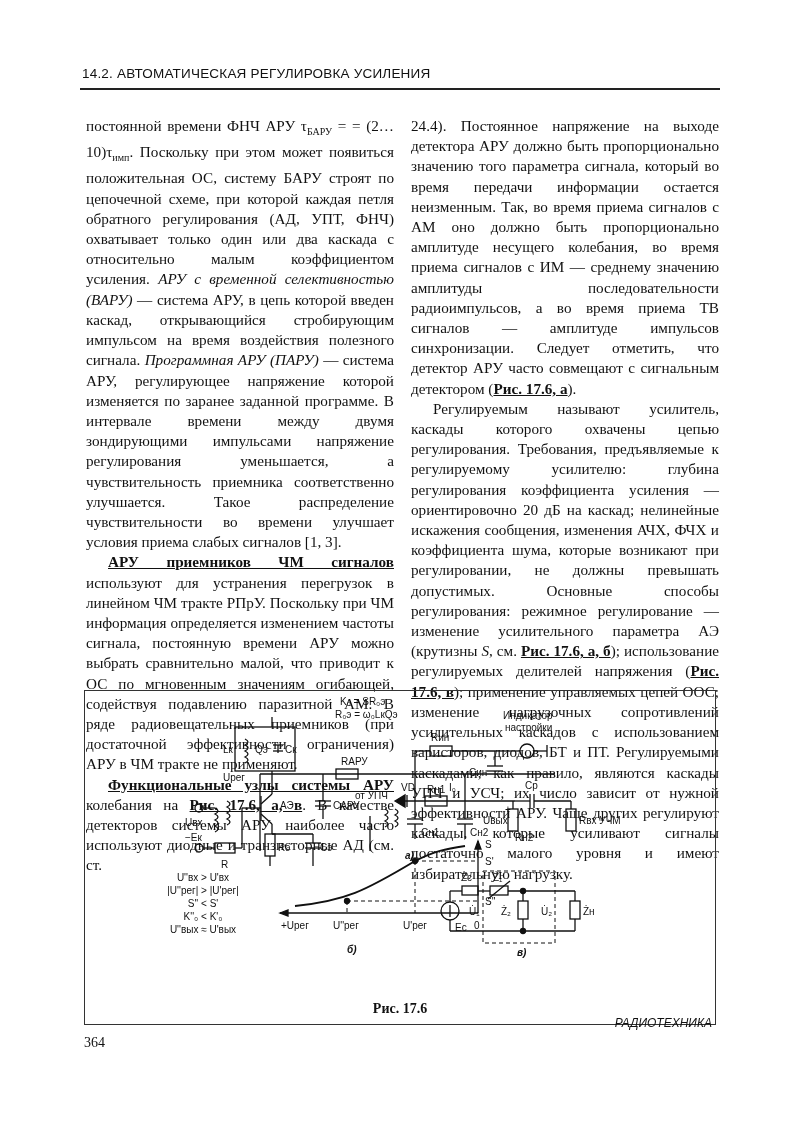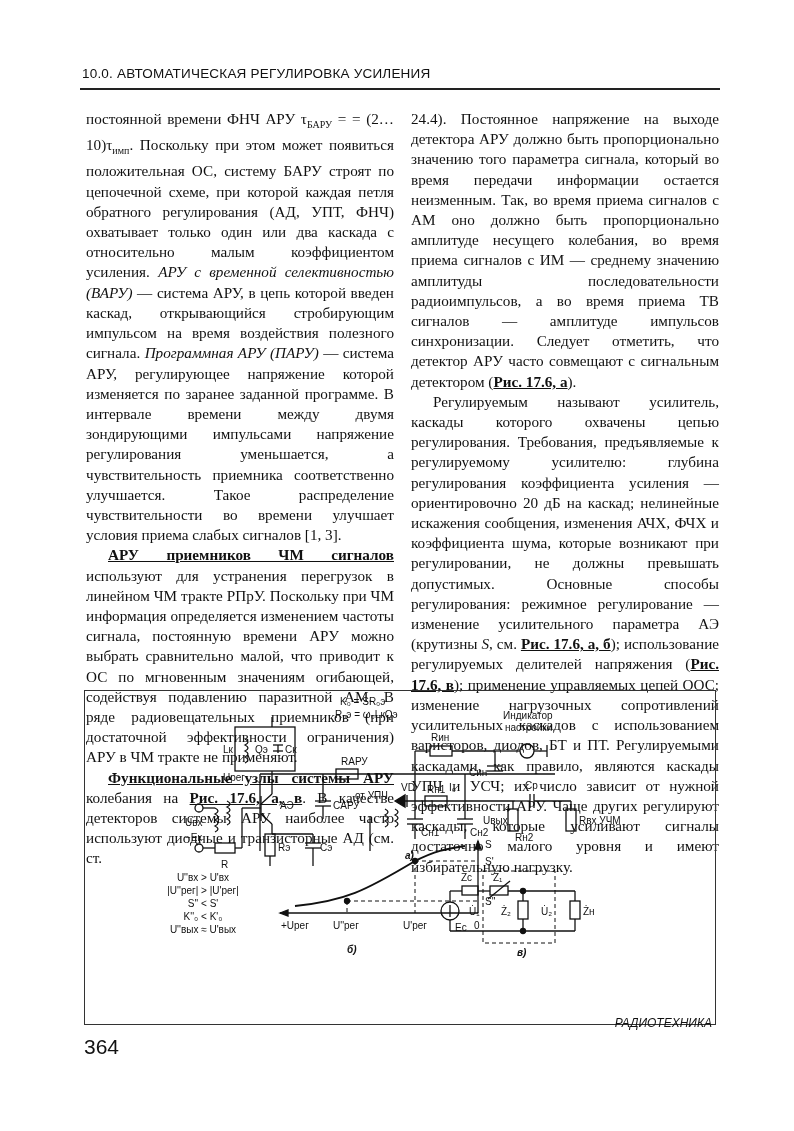--- a/index.html
+++ b/index.html
@@ -1,36 +1,36 @@
 <!DOCTYPE html>
 <html><head>
 <meta charset="utf-8">
 <style>
   html, body { margin: 0; padding: 0; background: #ffffff; }
   body { width: 794px; height: 1131px; position: relative; overflow: hidden; color: #111; }
   .header { position: absolute; left: 80px; top: 62px; width: 640px; height: 26px; border-bottom: 2.5px solid #222; }
   .header span { font-family: "Liberation Sans", sans-serif; font-size: 13.5px; letter-spacing: 0.2px; position: absolute; left: 2px; top: 4px; }
-  .col { position: absolute; top: 109px; width: 308px; font-family: "Liberation Serif", serif; font-size: 15.2px; line-height: 20.2px; text-align: justify; }
+  .col { position: absolute; top: 116px; width: 308px; font-family: "Liberation Serif", serif; font-size: 15.2px; line-height: 20.2px; text-align: justify; }
   .col-left { left: 86px; }
   .col-right { left: 411px; }
   .col p { margin: 0; }
   .col p.ind { text-indent: 22px; }
   .col i { font-style: italic; }
   .col b { font-weight: bold; text-decoration: underline; }
   .figure-frame { position: absolute; left: 84px; top: 690px; width: 630px; height: 333px; border: 1.2px solid #333; }
   .fig-caption { position: absolute; left: 0; right: 0; top: 310px; text-align: center; font-family: "Liberation Serif", serif; font-weight: bold; font-size: 14px; }
-  .footer-page { position: absolute; left: 84px; top: 1035px; font-family: Liberation Sans, sans-serif; font-size: 21px; }
+  .footer-page { position: absolute; left: 84px; top: 1035px; font-family: Liberation Serif, serif; font-size: 14px; }
   .footer-title { position: absolute; right: 82px; top: 1016px; font-family: "Liberation Sans", sans-serif; font-size: 12px; font-style: italic; }
   svg text { font-family: "Liberation Sans", sans-serif; }
 </style>
 </head>
 <body>
 
 <div class="header">
-  <span>10.0. АВТОМАТИЧЕСКАЯ РЕГУЛИРОВКА УСИЛЕНИЯ</span>
+  <span>14.2. АВТОМАТИЧЕСКАЯ РЕГУЛИРОВКА УСИЛЕНИЯ</span>
 </div>
 
 <div class="col col-left">
   <p><span>постоянной времени ФНЧ АРУ τ</span><sub style="font-size:10px">БАРУ</sub><span> = = (2…10)τ</span><sub style="font-size:10px">имп</sub><span>. Поскольку при этом может появиться положительная ОС, систему БАРУ строят по цепочечной схеме, при которой каждая петля обратного регулирования (АД, УПТ, ФНЧ) охватывает только один или два каскада с относительно малым коэффициентом усиления. </span><i>АРУ с временной селективностью (ВАРУ)</i><span> — система АРУ, в цепь которой введен каскад, открывающийся стробирующим импульсом на время воздействия полезного сигнала. </span><i>Программная АРУ (ПАРУ)</i><span> — система АРУ, регулирующее напряжение которой изменяется по заранее заданной программе. В интервале времени между двумя зондирующими импульсами напряжение регулирования уменьшается, а чувствительность приемника соответственно улучшается. Такое распределение чувствительности во времени улучшает условия приема слабых сигналов [1, 3].</span></p>
   <p class="ind"><b>АРУ приемников ЧМ сигналов</b><span> используют для устранения перегрузок в линейном ЧМ тракте РПрУ. Поскольку при ЧМ информация определяется изменением частоты сигнала, постоянную времени АРУ можно выбрать сравнительно малой, что приводит к ОС по мгновенным значениям огибающей, содействуя подавлению паразитной АМ. В ряде радиовещательных приемников (при достаточной эффективности ограничения) АРУ в ЧМ тракте не применяют.</span></p>
   <p class="ind"><b>Функциональные узлы системы АРУ</b><span> колебания на </span><b>Рис. 17.6, а, в</b><span>. В качестве детекторов системы АРУ наиболее часто используют диодные и транзисторные АД (см. ст.</span></p>
 </div>
 
 <div class="col col-right">
   <p><span>24.4). Постоянное напряжение на выходе детектора АРУ должно быть пропорционально значению того параметра сигнала, который во время передачи информации остается неизменным. Так, во время приема сигналов с АМ оно должно быть пропорционально амплитуде несущего колебания, во время приема сигналов с ИМ — среднему значению амплитуды последовательности радиоимпульсов, а во время приема ТВ сигналов — амплитуде импульсов синхронизации. Следует отметить, что детектор АРУ часто совмещают с сигнальным детектором (</span><b>Рис. 17.6, а</b><span>).</span></p>
@@ -196,16 +196,17 @@
       <text x="376" y="190">Żс</text>
       <text x="408" y="190">Ż₁</text>
       <text x="416" y="224">Ż₂</text>
       <text x="498" y="224">Żн</text>
       <text x="384" y="224">U̇₁</text>
       <text x="456" y="224">U̇₂</text>
       <text x="370" y="240">Eс</text>
       <text x="432" y="265" font-weight="bold" font-style="italic">в)</text>
     </g>
   </svg>
+  <div class="fig-caption">Рис. 17.6</div>
 </div>
 
 <div class="footer-page">364</div>
 <div class="footer-title">РАДИОТЕХНИКА</div>
 
 </body></html>

